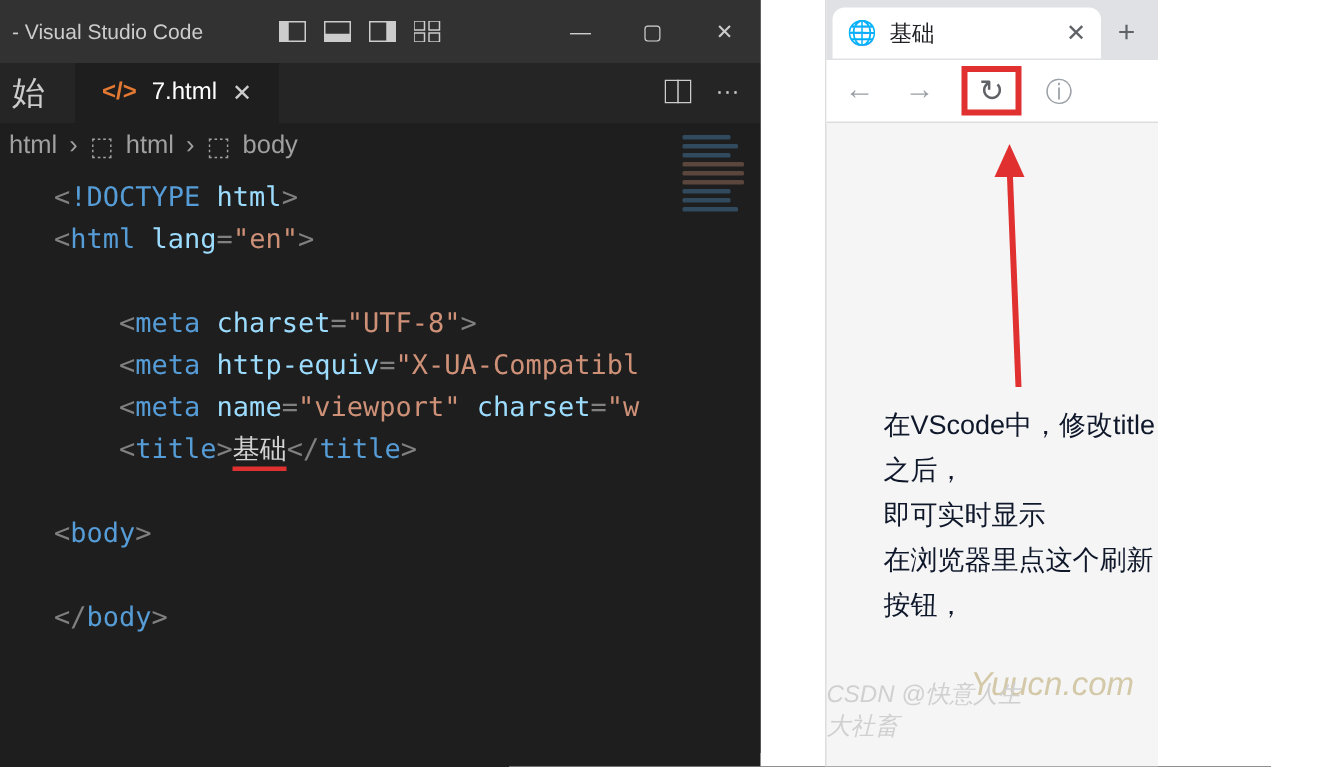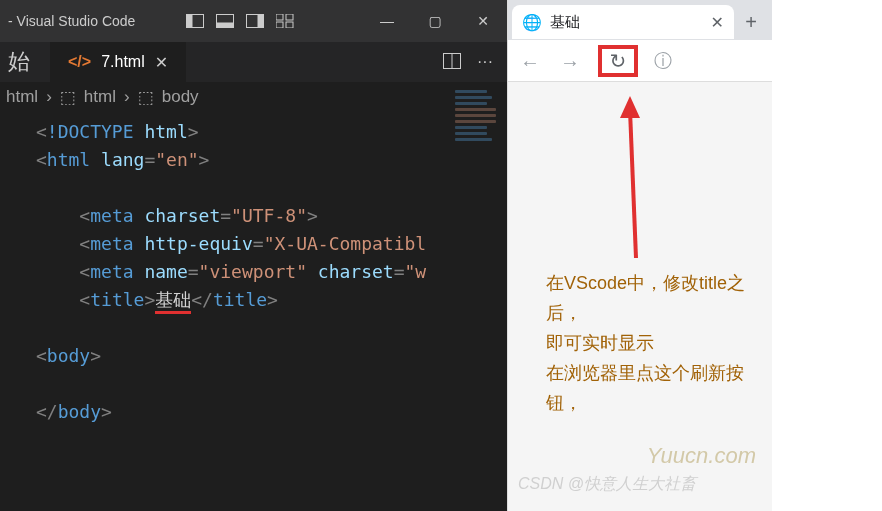--- a/index.html
+++ b/index.html
@@ -1,17 +1,17 @@
 <!DOCTYPE html>
 <html><head>
 <meta charset="utf-8">
 <style>
 * { margin:0; padding:0; box-sizing:border-box; }
 body { font-family:"Segoe UI",Arial,sans-serif; width:882px; height:511px; overflow:hidden; position:relative; background:#fff; }
-.container { display:flex; width:772px; height:511px; }
+.container { display:flex; width:772px; height:511px;gap:43px; }
 .vscode { width:507px; height:511px; background:#1e1e1e; color:#ccc; position:relative; }
 .vscode-titlebar { height:42px; background:#323233; display:flex; align-items:center; color:#ccc; font-size:14px; }
 .vscode-titlebar .title { margin-left:4px; padding-left:4px; }
 .title-icons { display:flex; gap:10px; margin-left:50px; }
 .title-icons span { width:20px; height:20px; display:flex; align-items:center; justify-content:center; }
 .tbicon { display:inline-block; }
 .window-controls { margin-left:auto; display:flex; }
 .wc { width:48px; height:42px; display:flex; align-items:center; justify-content:center; color:#ccc; font-size:14px; }
 .tabbar { height:40px; display:flex; align-items:center; background:#252526; }
 .sidebit { width:50px; color:#ccc; font-size:22px; padding-left:8px; }
@@ -42,21 +42,21 @@
 .globe { color:#5f6368; font-size:16px; }
 .btab-title { font-size:15px; color:#202124; }
 .btab-close { color:#5f6368; margin-left:auto; font-size:16px; }
 .newtab { width:34px; height:34px; display:flex; align-items:center; justify-content:center; color:#5f6368; font-size:20px; }
 .btoolbar { height:42px; background:#fff; border-bottom:1px solid #ddd; display:flex; align-items:center; padding:0 10px; gap:16px; }
 .navbtn { color:#9aa0a6; font-size:20px; width:24px; text-align:center; }
 .navbtn.active { color:#5f6368; }
 .reload-box { border:4px solid #e03030; padding:0 4px; display:flex; align-items:center; justify-content:center; }
 .info { color:#9aa0a6; font-size:18px; }
 .annot-arrow { position:absolute; left:108px; top:96px; width:40px; height:170px; pointer-events:none; }
-.annot-text { position:absolute; left:38px; top:268px; color:#a16207; font-size:18px; line-height:30px; font-family:"Microsoft YaHei",sans-serif; }
+.annot-text { position:absolute; left:38px; top:268px; color:#0f172a; font-size:18px; line-height:30px; font-family:"Microsoft YaHei",sans-serif; }
 .watermark1 { position:absolute; right:16px; bottom:42px; color:#d3c9a8; font-size:22px; font-style:italic; }
 .watermark2 { position:absolute; right:76px; bottom:16px; color:#d0d0d0; font-size:16px;font-style:italic; }
 svg { display:block; }
 </style>
 </head>
 <body>
 
 <div class="container">
 
   <div class="vscode">

